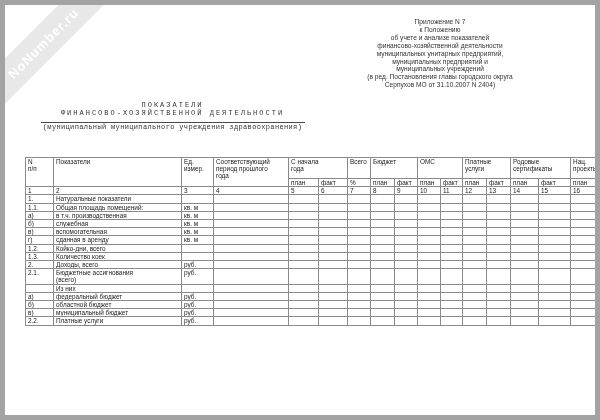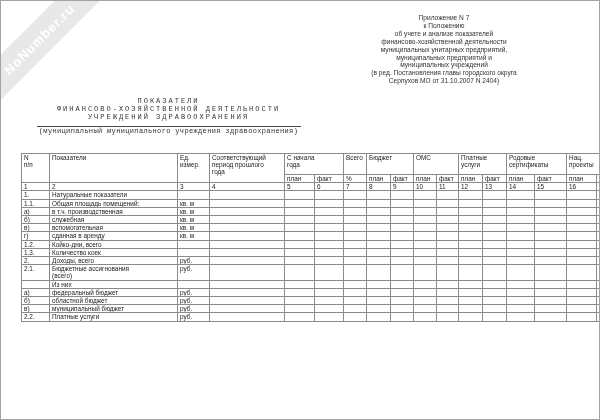--- a/index.html
+++ b/index.html
@@ -1,19 +1,19 @@
 <!DOCTYPE html>
 <html><head>
 <meta charset="utf-8">
 <style>
   html,body { margin:0; padding:0; background:#fff; }
   .page {
     position:relative; width:600px; height:420px; background:#ffffff;
     overflow:hidden; font-family:"Liberation Sans", sans-serif; color:#2a2a2a;
-    box-sizing:border-box; border:1px solid #a3a3a3;
+    box-sizing:border-box; border:5px solid #a3a3a3;
   }
 
   
   .watermark {
     position:absolute; left:-57px; top:22px; width:190px; height:32px;
     transform:rotate(-45deg);
     display:flex; align-items:center; justify-content:center;
   }
   .watermark span {
     font-weight:bold; font-size:13px; letter-spacing:1px;
@@ -68,21 +68,20 @@
     <div>муниципальных унитарных предприятий,</div>
     <div>муниципальных предприятий и</div>
     <div>муниципальных учреждений</div>
     <div>(в ред. Постановления главы городского округа</div>
     <div>Серпухов МО от 31.10.2007 N 2404)</div>
   </div>
 
   <div class="title-block">
     <div class="t-line">ПОКАЗАТЕЛИ</div>
     <div class="t-line">ФИНАНСОВО-ХОЗЯЙСТВЕННОЙ ДЕЯТЕЛЬНОСТИ</div>
-    <div class="t-line">УЧРЕЖДЕНИЙ ЗДРАВООХРАНЕНИЯ</div>
     <div class="fill-line"></div>
     <div class="caption">(муниципальный муниципального учреждения здравоохранения)</div>
   </div>
 
   <table class="sheet-table">
     <colgroup>
       <col style="width:28px">
         <col style="width:128px">
         <col style="width:32px">
         <col style="width:75px">

